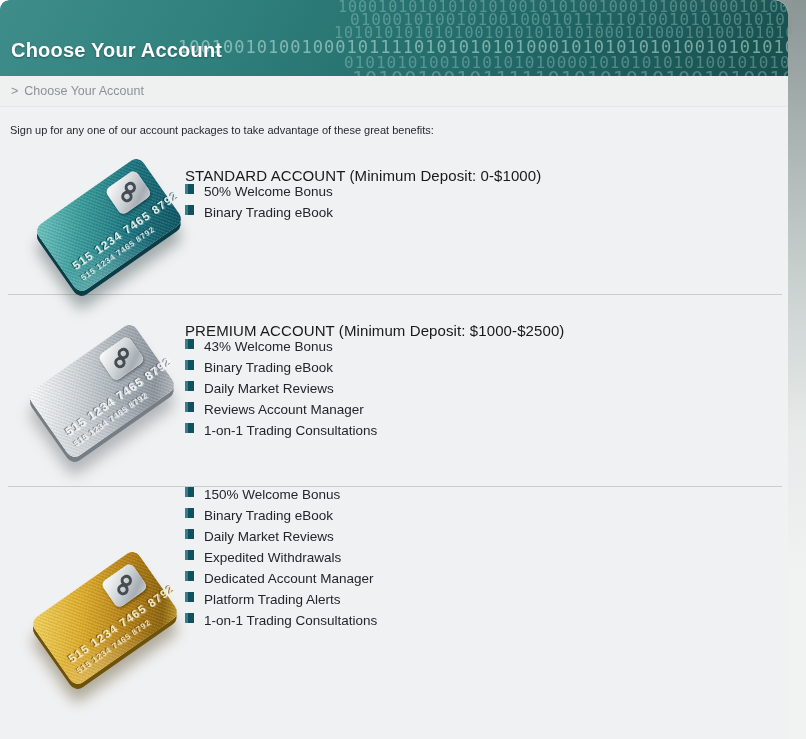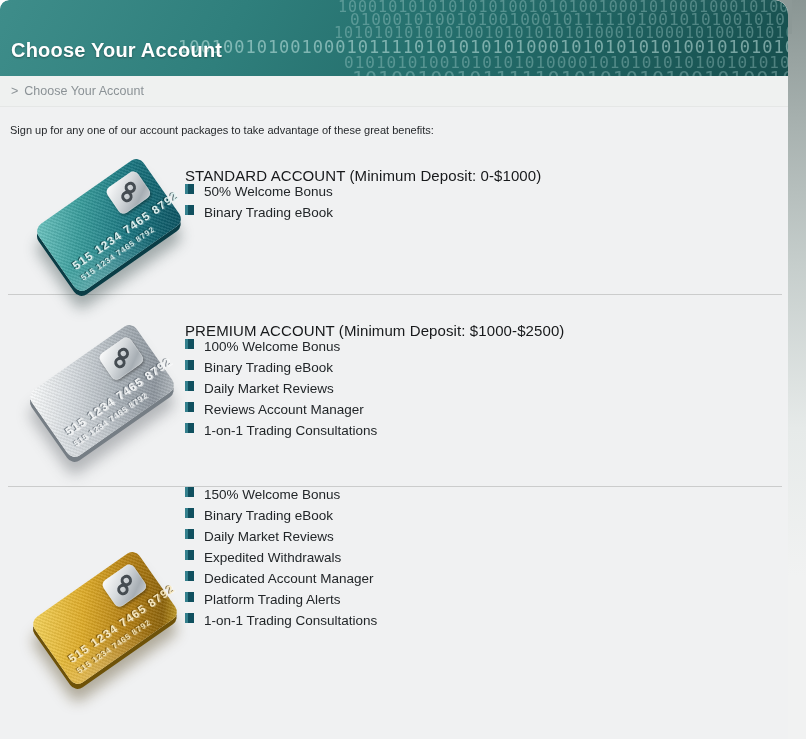--- a/index.html
+++ b/index.html
@@ -181,21 +181,21 @@
           </svg>
         </div>
         <div class="num big">515 1234 7465 8792</div>
         <div class="num small">515 1234 7465 8792</div>
       </div>
       <div class="info-col">
         <h2>PREMIUM ACCOUNT (Minimum Deposit: $1000-$2500)</h2>
         <ul>
           <li>
               <span class="bullet"></span>
-              <span>100% Welcome Bonus</span>
+              <span>43% Welcome Bonus</span>
             </li>
           <li>
               <span class="bullet"></span>
               <span>Binary Trading eBook</span>
             </li>
           <li>
               <span class="bullet"></span>
               <span>Daily Market Reviews</span>
             </li>
           <li>

